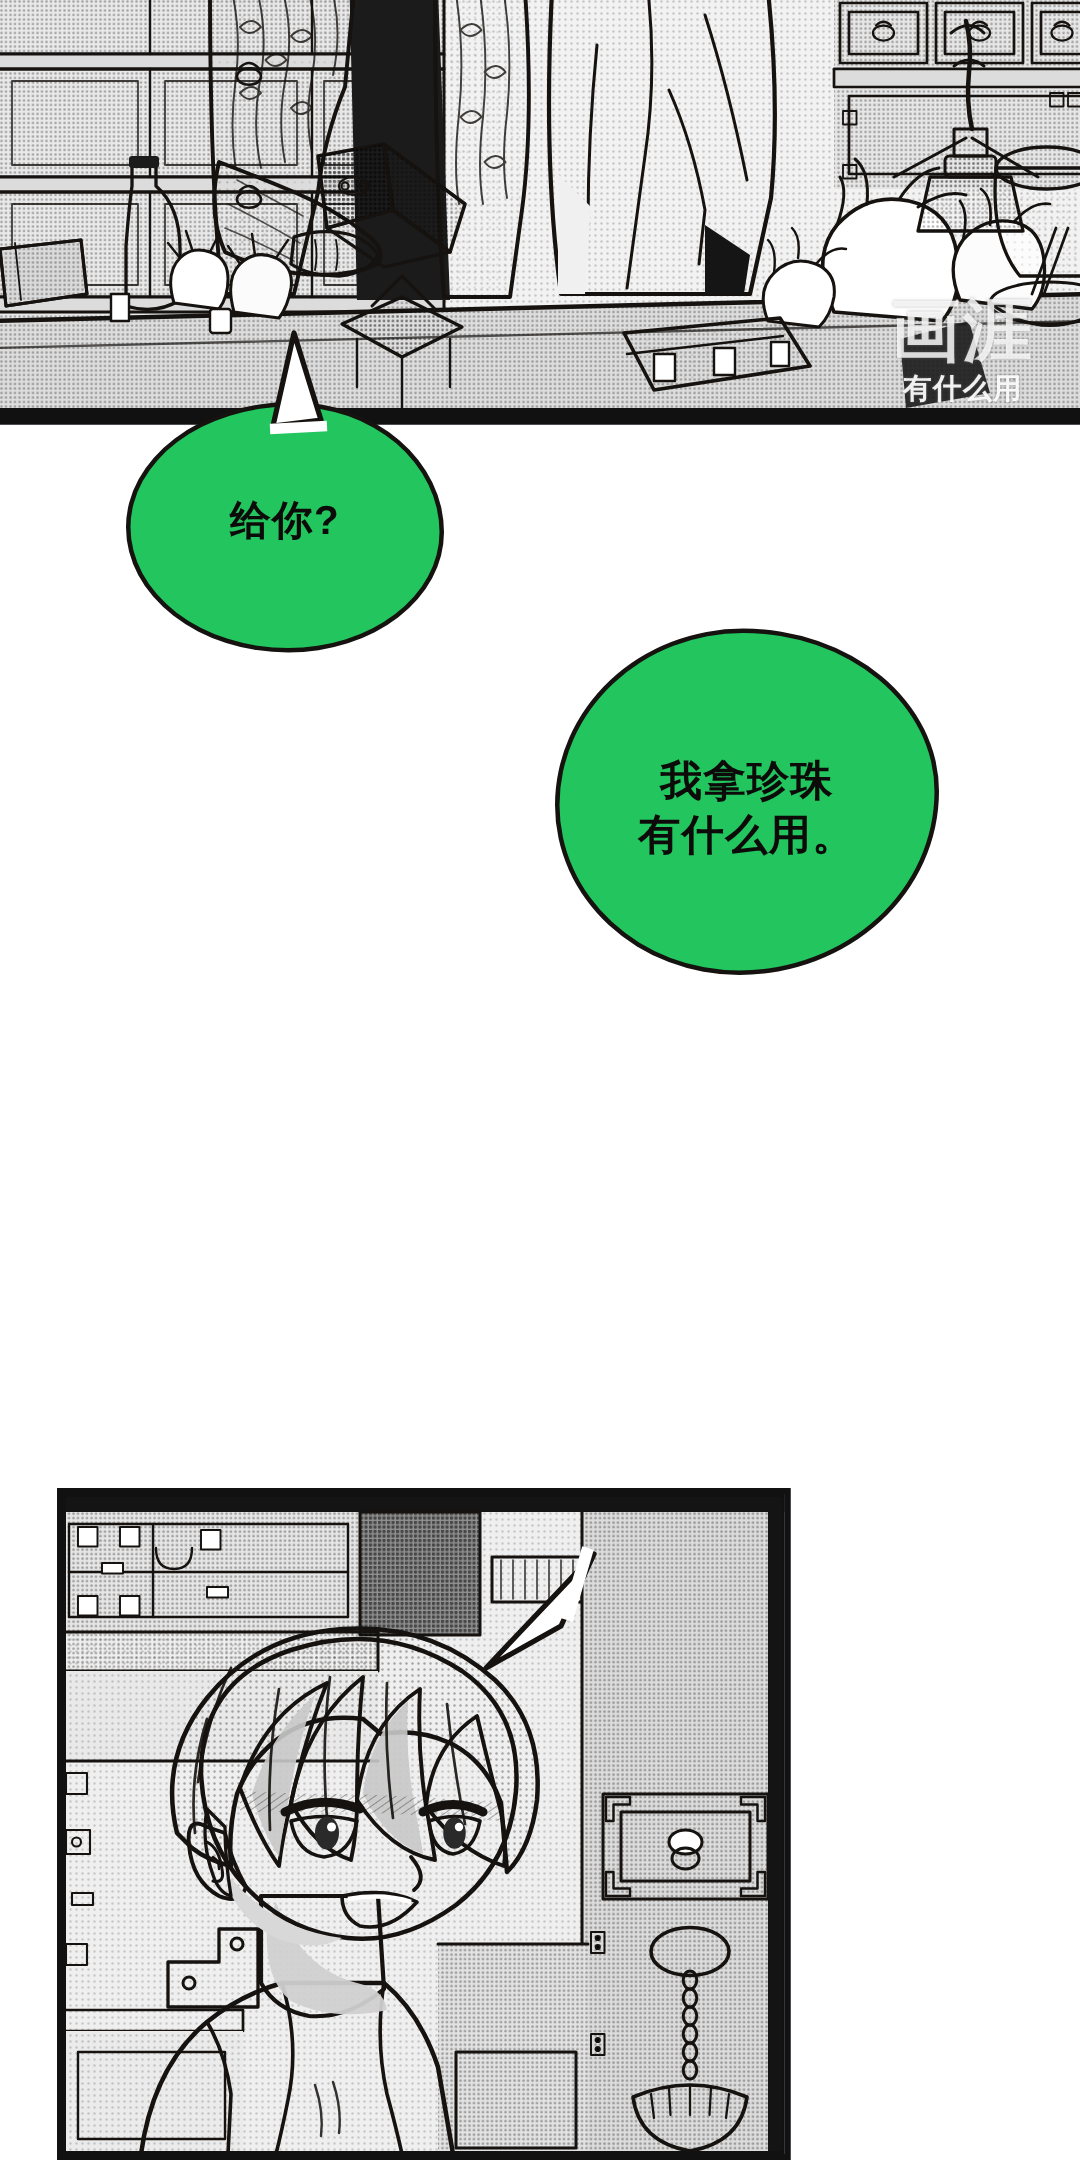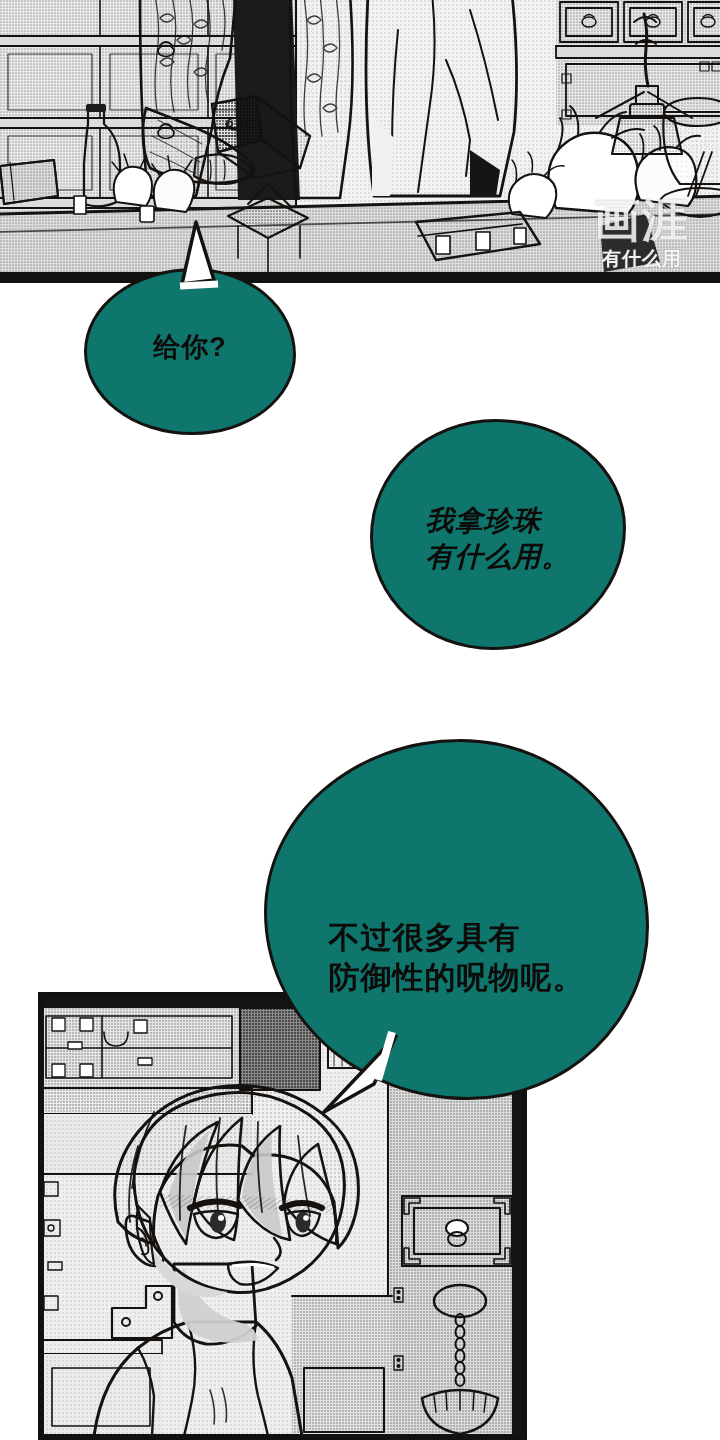--- a/index.html
+++ b/index.html
@@ -55,26 +55,26 @@
     letter-spacing: 1px;
     color: rgba(255,255,255,.92);
     text-shadow: 0 0 2px rgba(110,110,110,.65);
     display: block;
     margin-top: 2px;
   }
 
   
   .bubble {
     position: absolute;
-    background: #0f766e;
+    background: #22c55e;
     border: 3.5px solid #15120f;
     display: flex;
     align-items: center;
     justify-content: center;
-    text-align: left;
+    text-align: center;
   }
   .bubble .btext {
     font-family: "Liberation Sans", "DejaVu Sans", sans-serif;
     font-weight: bold;
     color: #0d0b09;
     line-height: 1.28;
     white-space: pre-line;
     letter-spacing: 1px;
   }
 
@@ -85,21 +85,21 @@
     z-index: 6;
   }
   #bubble-1 .btext { font-size: 27px; transform: translateY(-4px); }
 
   #bubble-2 {
     left: 370px; top: 419px;
     width: 256px; height: 231px;
     border-radius: 49% 51% 52% 48% / 51% 47% 53% 49%;
     z-index: 6;
   }
-  #bubble-2 .btext { font-size: 28px; transform: translateY(4px); font-style: italic; }
+  #bubble-2 .btext { font-size: 28px; transform: translateY(4px); }
 
   #bubble-3 {
     left: 264px; top: 739px;
     width: 385px; height: 361px;
     border-radius: 51% 49% 47% 53% / 48% 52% 48% 52%;
     z-index: 8;
   }
   #bubble-3 .btext { font-size: 31px; transform: translateY(38px); }
 
   
@@ -659,18 +659,14 @@
   <div class="bubble" id="bubble-2">
     <div class="btext">我拿珍珠
 有什么用。</div>
   </div>
 
   <svg class="tail" id="tail-3" width="120" height="110" viewBox="0 0 120 110">
     <path d="M96 6 L24 82 L74 54 Z" fill="#ffffff" stroke="#15120f" stroke-width="3.5" stroke-linejoin="round"></path>
     <path d="M92 2 L78 50" stroke="#ffffff" stroke-width="8"></path>
   </svg>
 
-  <div class="bubble" id="bubble-3">
-    <div class="btext">不过很多具有
-防御性的呪物呢。</div>
-  </div>
 
 </div>
 
 </body></html>

